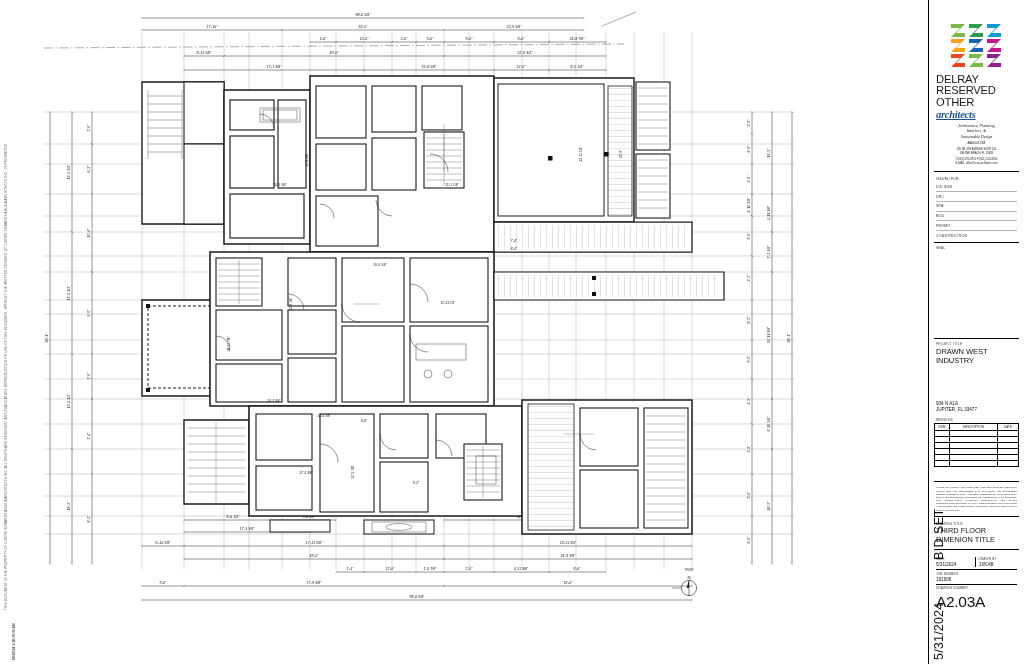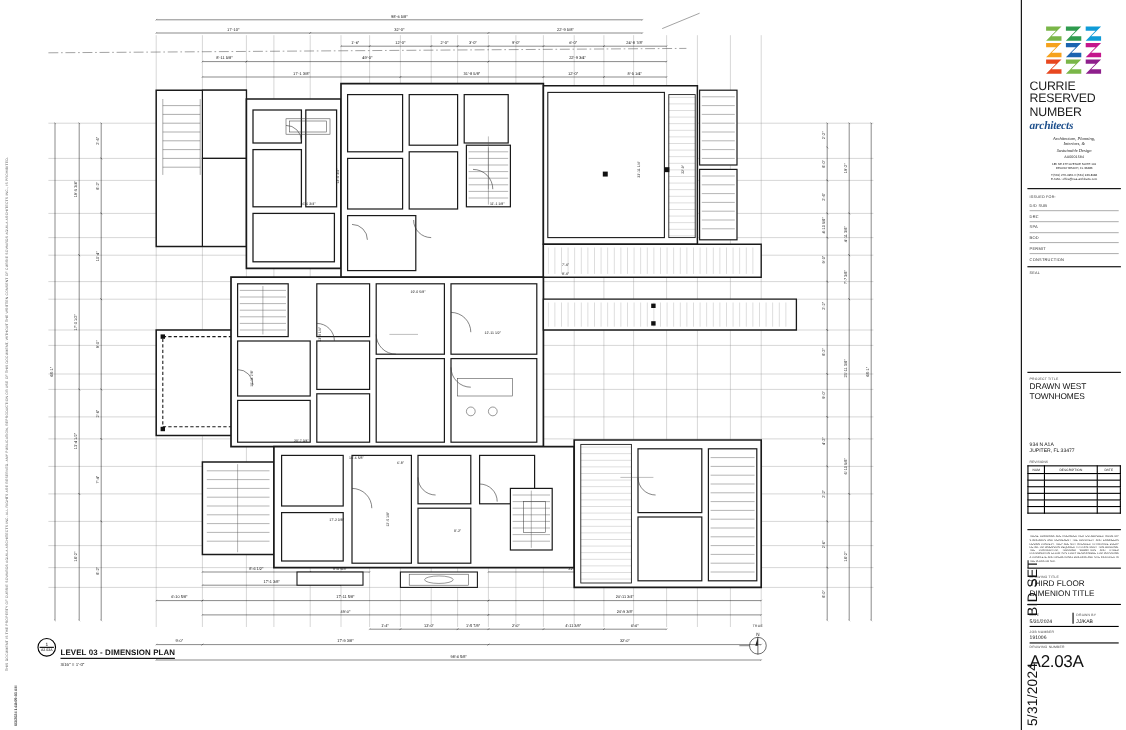--- a/index.html
+++ b/index.html
@@ -87,20 +87,21 @@
   #firm-word {
     display: block;
     font-family: "Liberation Serif", serif;
     font-style: italic;
     font-weight: bold;
     font-size: 10.4px;
     color: #1d4f8c;
     padding-left: 7px;
     margin-top: 1px;
     letter-spacing: -0.2px;
+    text-decoration: underline;
   }
   #firm-tag {
     text-align: center;
     font-family: "Liberation Serif", serif;
     font-style: italic;
     font-size: 4.1px;
     line-height: 5.2px;
     color: #222;
     margin-top: 3px;
   }
@@ -700,31 +701,20 @@
       </g>
 
       <g stroke="#555" stroke-width="0.35" fill="none">
         <path d="M420 120 L420 168"></path>
         <path d="M330 300 L356 300"></path>
         <path d="M540 430 L570 430"></path>
       </g>
     </svg>
   </div>
 
-  <div id="plan-label">
-    <div id="plan-bubble">
-      <span class="bn">1</span>
-      <span class="bd"></span>
-      <span class="bs">A2.03A</span>
-    </div>
-    <div id="plan-label-text">
-      <div id="plan-title">LEVEL 03 - DIMENSION PLAN</div>
-      <div id="plan-scale">3/16" = 1'-0"</div>
-    </div>
-  </div>
 
   <div id="north-arrow">
     <div class="lbl">TRUE</div>
     <svg width="34" height="26" viewBox="0 0 34 26">
       <text x="17" y="7" font-family="Liberation Sans, sans-serif" font-size="4.2" text-anchor="middle" fill="#111">N</text>
       <circle cx="17" cy="16" r="7.6" fill="none" stroke="#222" stroke-width="0.6"></circle>
       <path d="M17 8 L17 24" stroke="#222" stroke-width="0.6"></path>
       <path d="M17 8.2 L14.6 16 L17 16 Z" fill="#222"></path>
       <path d="M0 16 L9.4 16" stroke="#222" stroke-width="0.5"></path>
     </svg>
@@ -748,23 +738,23 @@
         <path d="M20 17 L34 17 L25 26 L34 26 L34 30 L20 30 L29 21 L20 21 Z" fill="#1b64b0"></path>
         <path d="M38 17 L52 17 L43 26 L52 26 L52 30 L38 30 L47 21 L38 21 Z" fill="#c4168c"></path>
 
         <path d="M2 32 L16 32 L7 41 L16 41 L16 45 L2 45 L11 36 L2 36 Z" fill="#e8471f"></path>
         <path d="M20 32 L34 32 L25 41 L34 41 L34 45 L20 45 L29 36 L20 36 Z" fill="#7ab648"></path>
         <path d="M38 32 L52 32 L43 41 L52 41 L52 45 L38 45 L47 36 L38 36 Z" fill="#8e1f8c"></path>
       </svg>
     </div>
 
     <div id="firm-name">
-      <span class="ln">CURRIE</span>
+      <span class="ln">DELRAY</span>
       <span class="ln">RESERVED</span>
-      <span class="ln">NUMBER</span>
+      <span class="ln">OTHER</span>
     </div>
     <span id="firm-word">architects</span>
 
     <div id="firm-tag">
       <div>Architecture, Planning,</div>
       <div>Interiors, &amp;</div>
       <div>Sustainable Design</div>
     </div>
     <div id="firm-lic">AA0001584</div>
     <div id="firm-addr">
@@ -804,21 +794,21 @@
 
     <div id="seal-label">SEAL</div>
     <div id="seal-area"></div>
 
     <div class="rule"></div>
 
     <div id="project-block">
       <div class="tb-cap">PROJECT TITLE</div>
       <div id="project-title">
         <div>DRAWN WEST</div>
-        <div>TOWNHOMES</div>
+        <div>INDUSTRY</div>
       </div>
       <div id="project-addr">
         <div>934  N A1A</div>
         <div>JUPITER, FL 33477</div>
       </div>
     </div>
 
     <div id="revisions">
       <div class="rcap">REVISIONS</div>
       <table id="rev-table">

